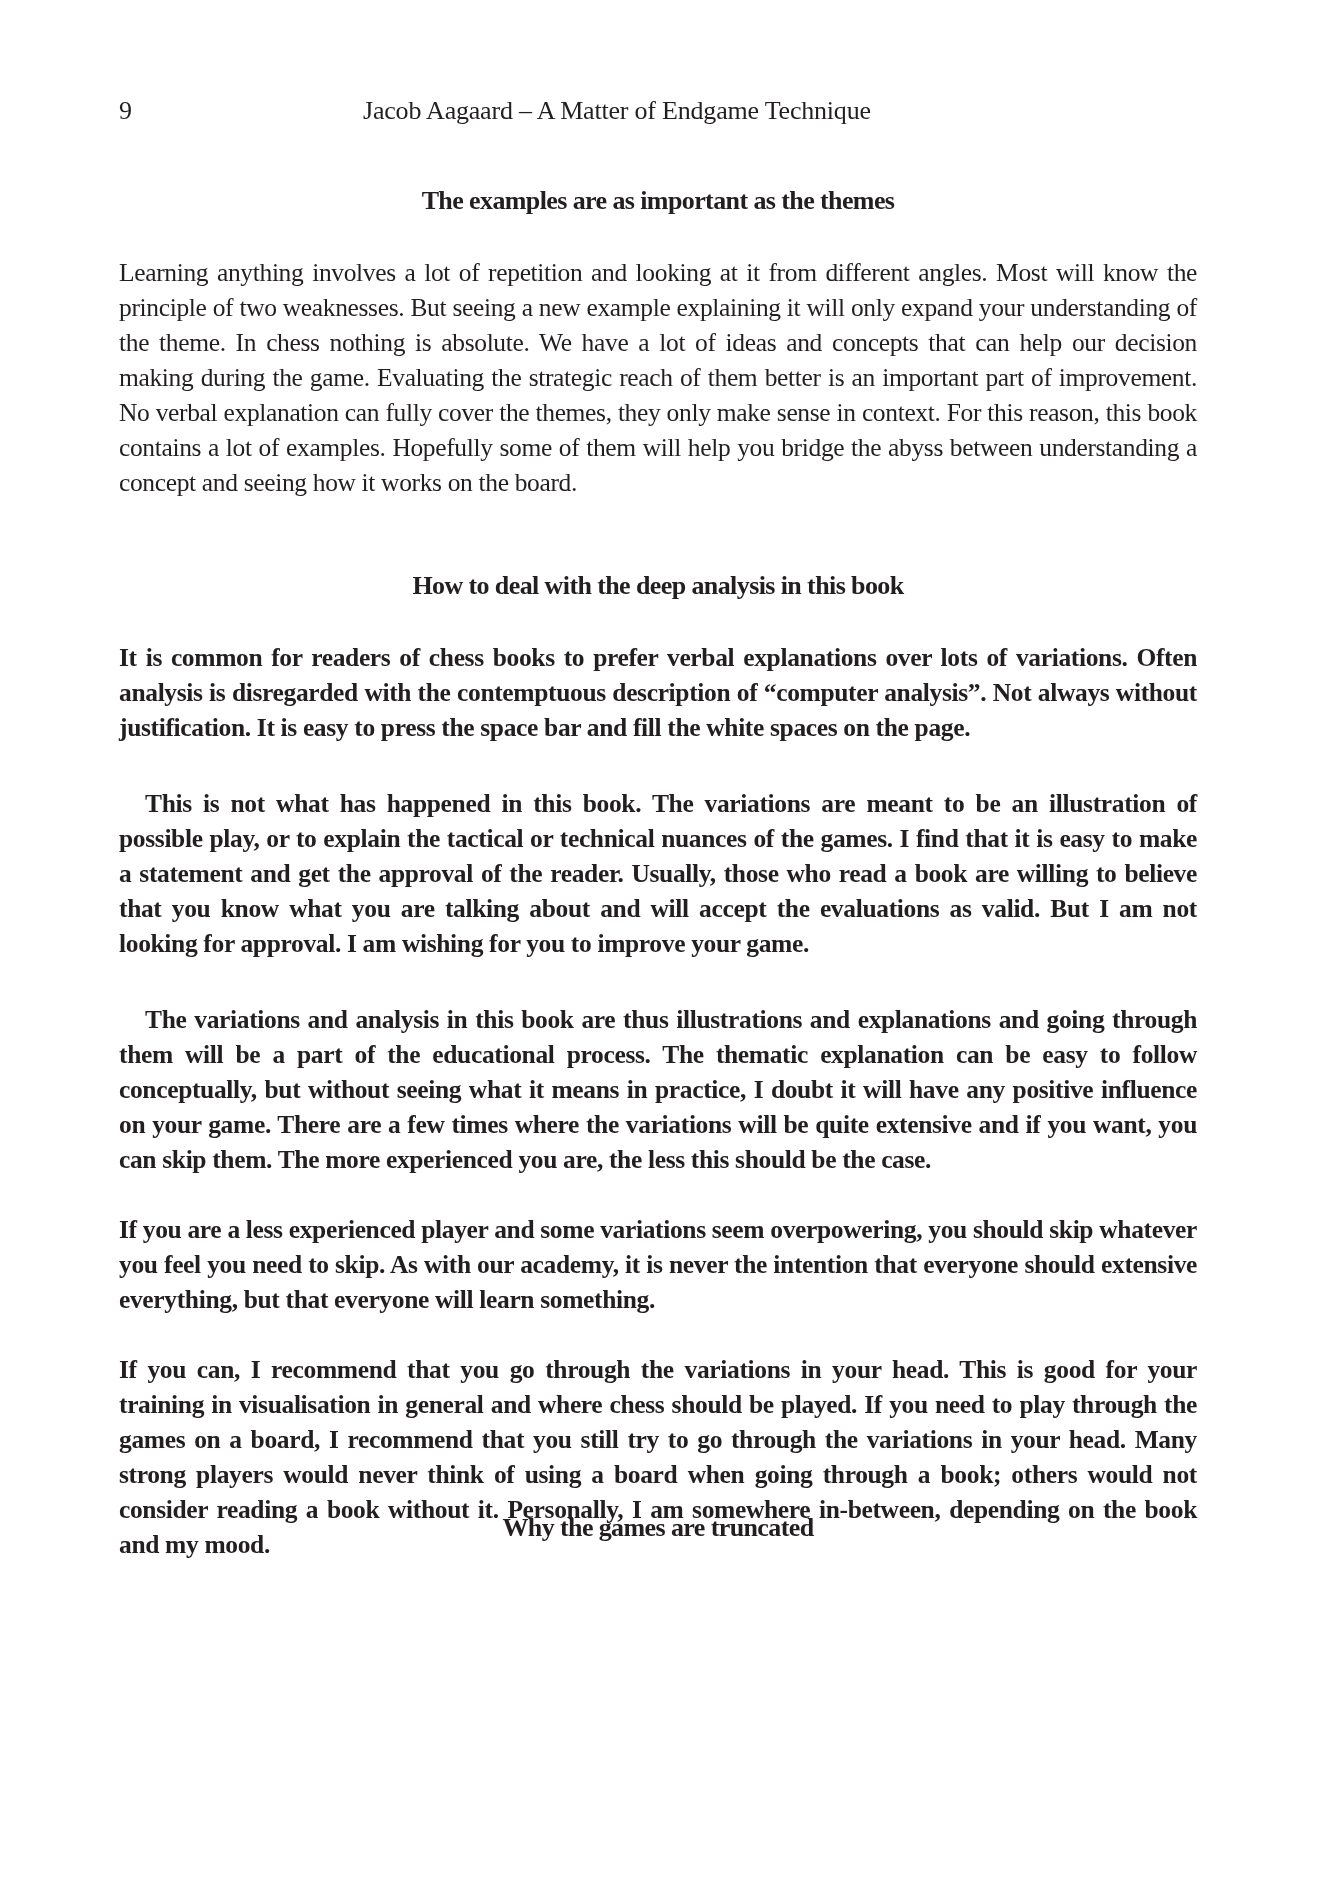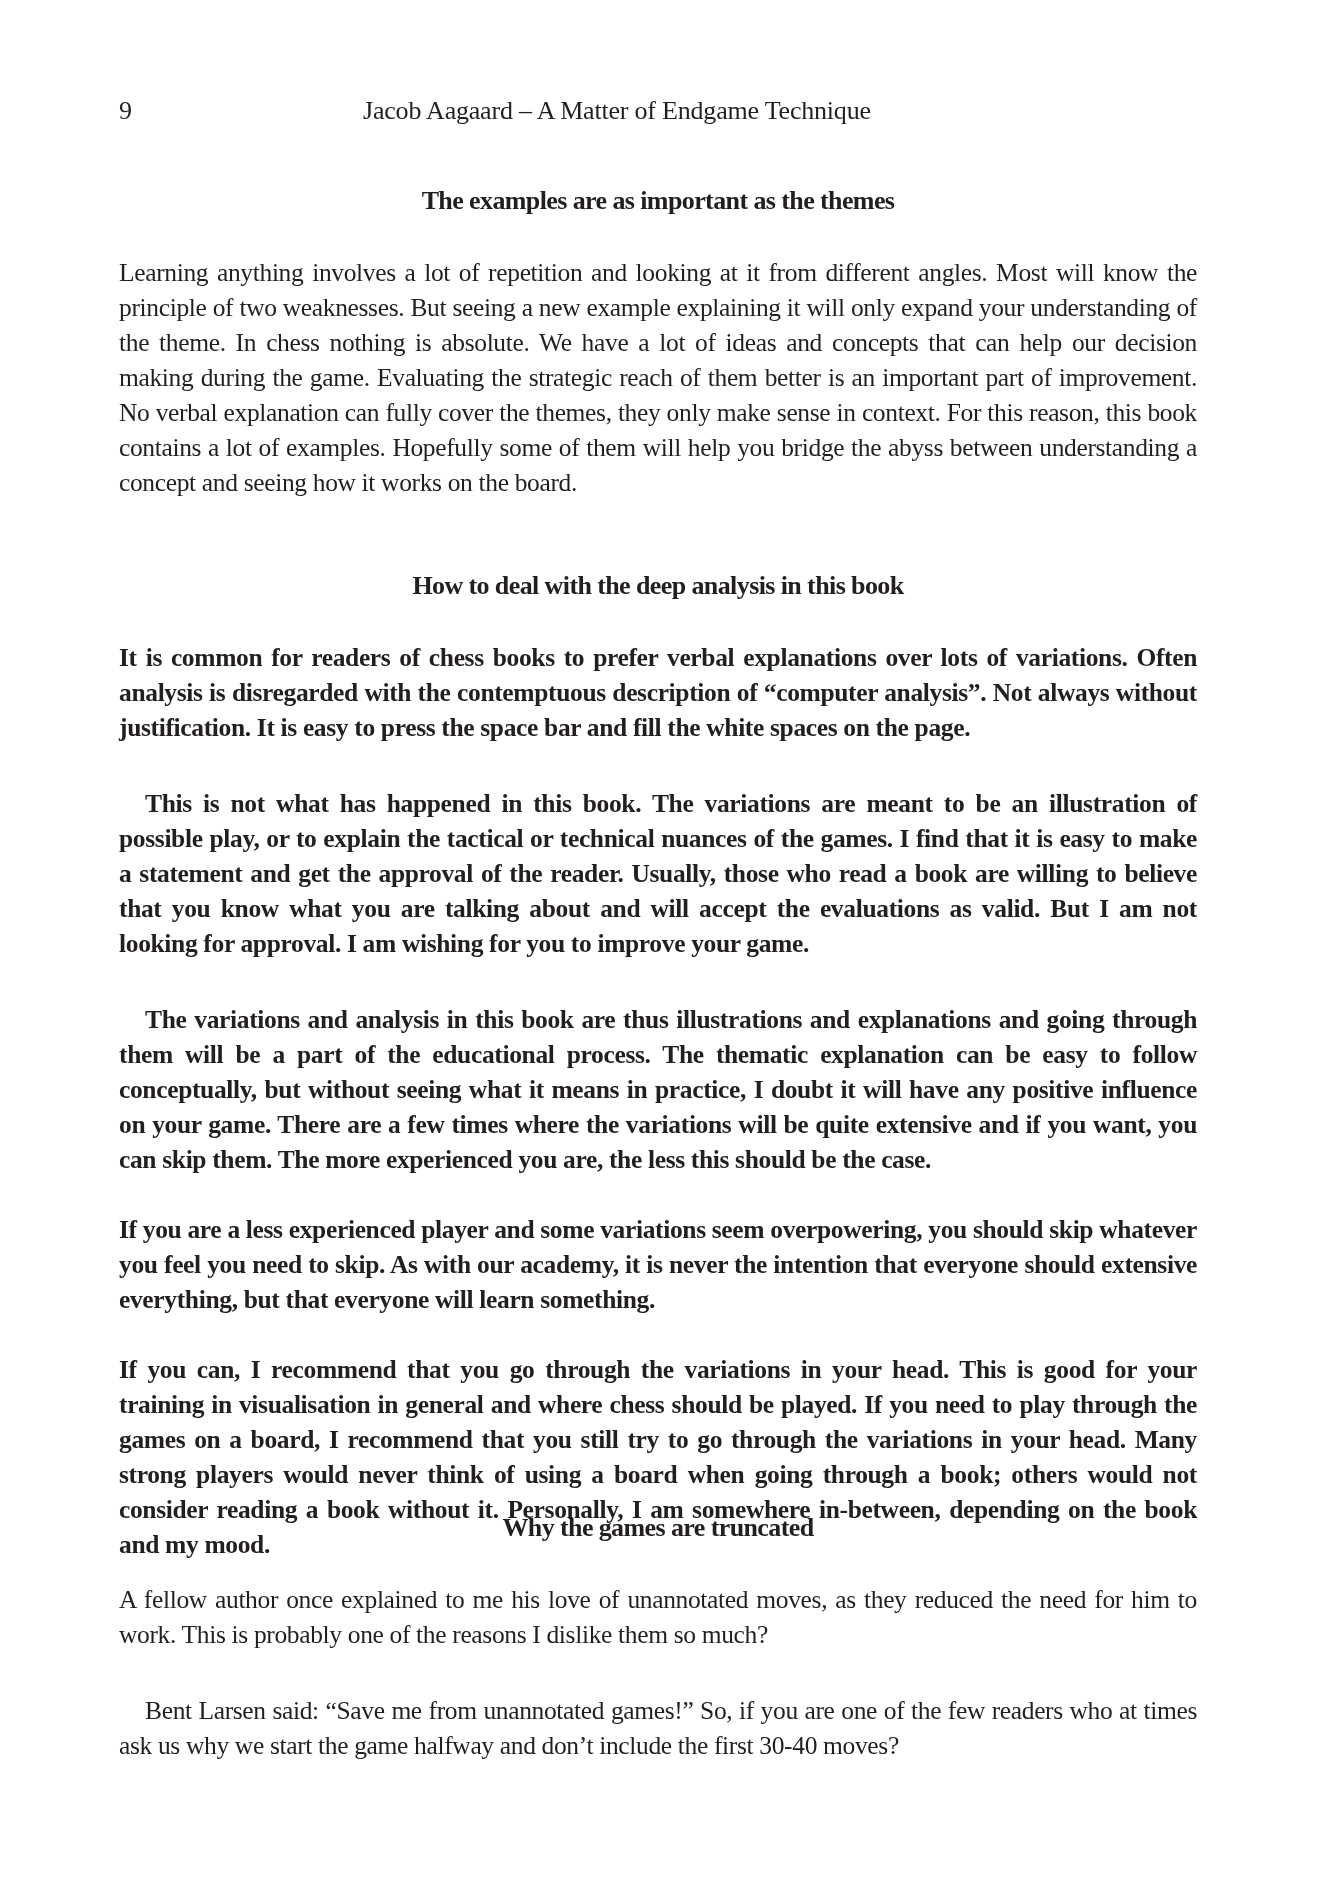--- a/index.html
+++ b/index.html
@@ -81,15 +81,13 @@
 <div class="para-block" style="top:640px;font-weight:bold;">
   <p class="para">It is common for readers of chess books to prefer verbal explanations over lots of variations. Often analysis is disregarded with the contemptuous description of “computer analysis”. Not always without justification. It is easy to press the space bar and fill the white spaces on the page.</p>
   <p class="para indent">This is not what has happened in this book. The variations are meant to be an illustration of possible play, or to explain the tactical or technical nuances of the games. I find that it is easy to make a statement and get the approval of the reader. Usually, those who read a book are willing to believe that you know what you are talking about and will accept the evaluations as valid. But I am not looking for approval. I am wishing for you to improve your game.</p>
   <p class="para indent">The variations and analysis in this book are thus illustrations and explanations and going through them will be a part of the educational process. The thematic explanation can be easy to follow conceptually, but without seeing what it means in practice, I doubt it will have any positive influence on your game. There are a few times where the variations will be quite extensive and if you want, you can skip them. The more experienced you are, the less this should be the case.</p>
   <p class="para gap-before">If you are a less experienced player and some variations seem overpowering, you should skip whatever you feel you need to skip. As with our academy, it is never the intention that everyone should extensive everything, but that everyone will learn something.</p>
   <p class="para gap-before">If you can, I recommend that you go through the variations in your head. This is good for your training in visualisation in general and where chess should be played. If you need to play through the games on a board, I recommend that you still try to go through the variations in your head. Many strong players would never think of using a board when going through a book; others would not consider reading a book without it. Personally, I am somewhere in-between, depending on the book and my mood.</p>
 </div>
 
 <div class="section-heading" style="top:1513px;">Why the games are truncated</div>
 <div class="para-block" style="top:1582px;">
-  <p class="para">A fellow author once explained to me his love of unannotated moves, as they reduced the need for him to work. This is probably one of the reasons I dislike them so much?</p>
-  <p class="para indent">Bent Larsen said: “Save me from unannotated games!” So, if you are one of the few readers who at times ask us why we start the game halfway and don’t include the first 30-40 moves?</p>
 </div>
 
 </body></html>

